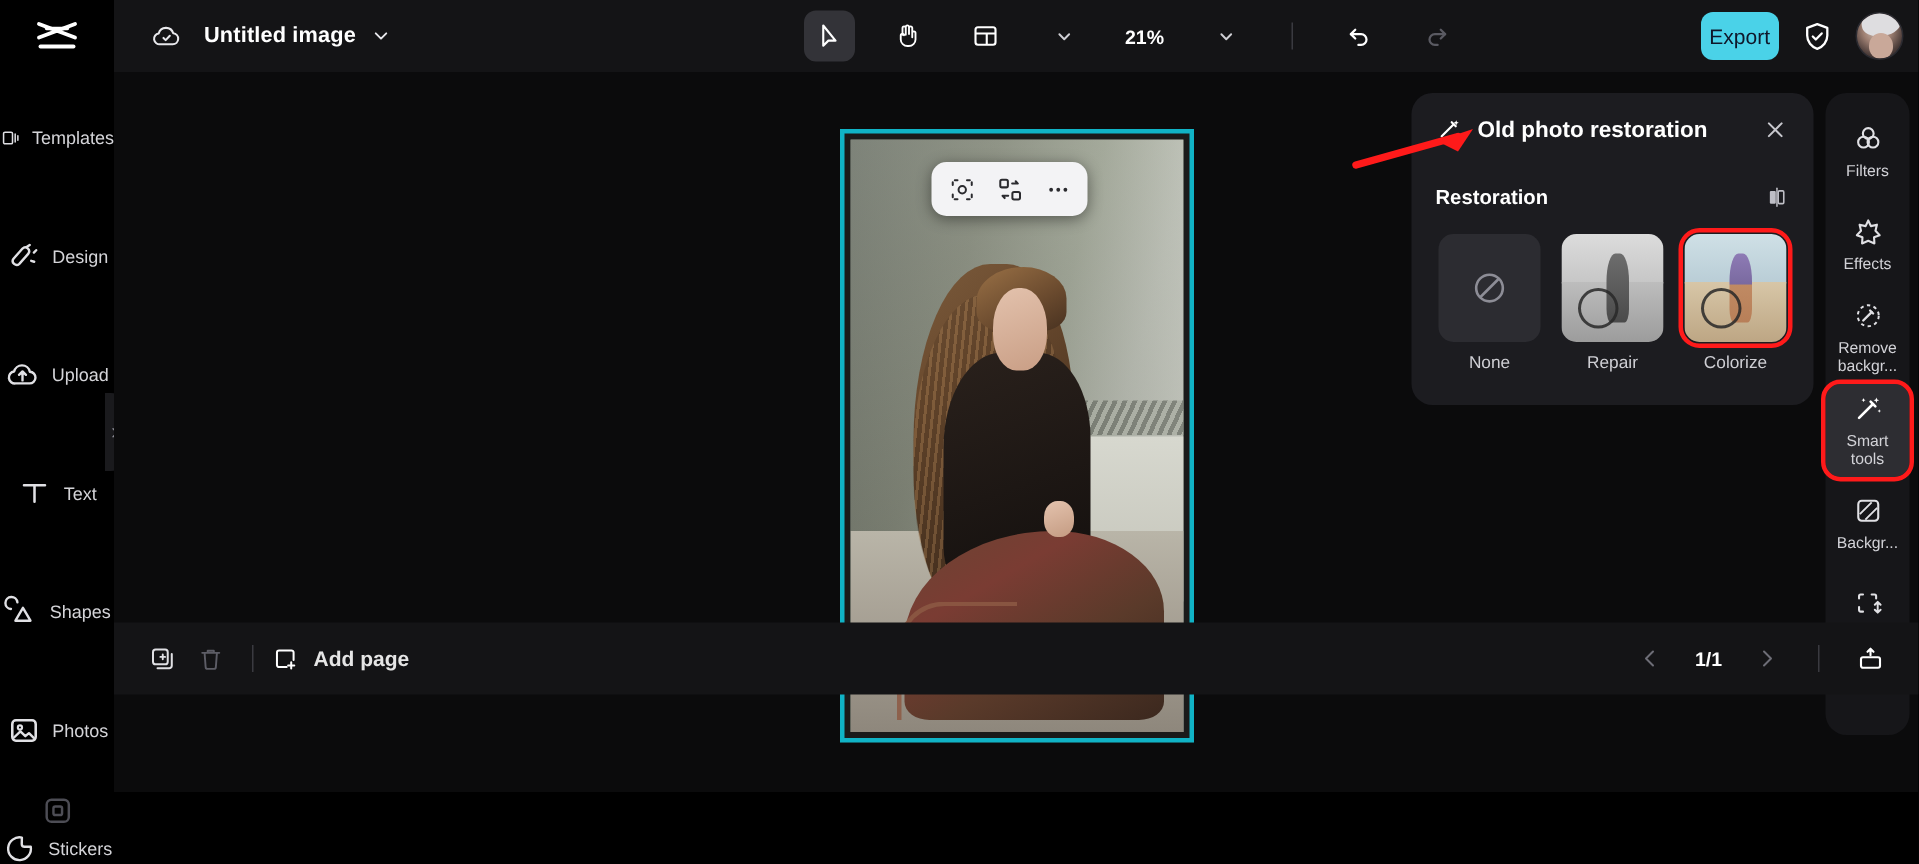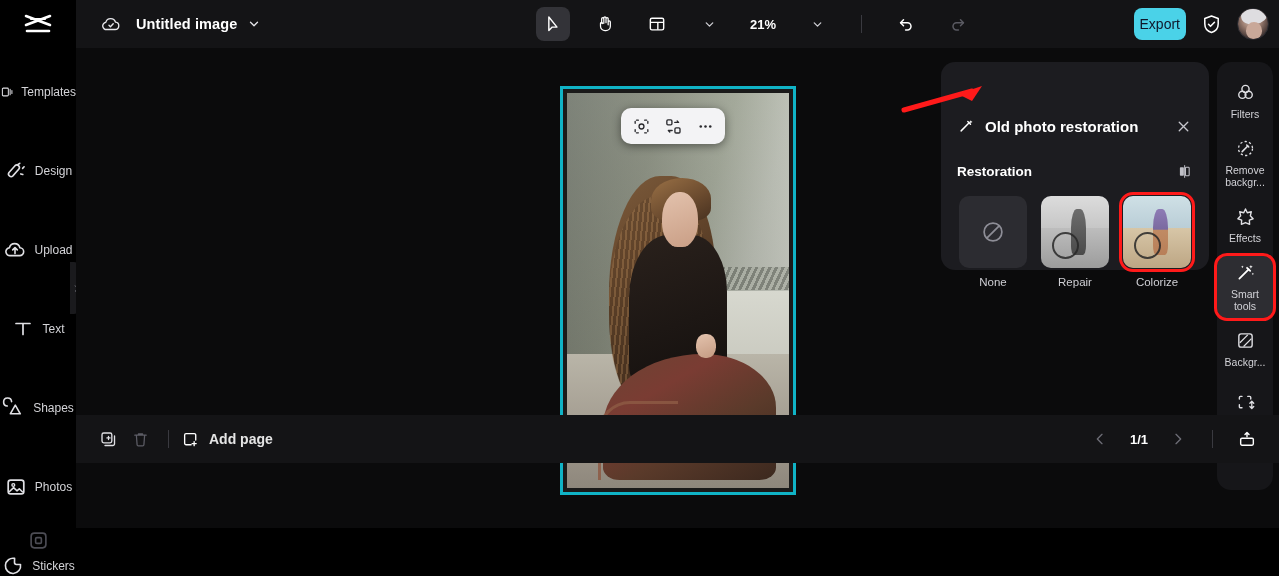--- a/index.html
+++ b/index.html
@@ -163,21 +163,21 @@
     position:absolute; left:58%; top:61%; width:9%; height:6%;
     border-radius: 45%; background: linear-gradient(160deg,#e4c3ae,#c49b82);
   }
 
   
   .rpanel {
     position:absolute; left:941px; top:62px; width:268px; height:208px;
     background:#1c1c20; border-radius:14px; z-index:5;
   }
   .rpanel-head {
-    height:48px; display:flex; align-items:center; padding: 0 14px 0 16px; margin-top: 40px;
+    height:48px; display:flex; align-items:center; padding: 0 14px 0 16px;
   }
   .rp-title { font-size:15px; font-weight:bold; color:#fff; margin-left:10px; flex:1; }
   .rp-close { cursor:pointer; width:24px; height:24px; display:flex; align-items:center; justify-content:center;}
   .rp-sec {
     display:flex; align-items:center; padding: 8px 16px 0 16px; height:34px;
   }
   .rp-sec-title { font-size:13.5px; font-weight:bold; color:#fff; flex:1; }
   .rp-opts { display:flex; gap:14px; padding: 12px 16px 0 18px; }
   .opt { width:68px; cursor:pointer; }
   .opt-thumb {
@@ -505,33 +505,33 @@
       <svg width="21" height="21" viewBox="0 0 24 24" fill="none">
         <circle cx="12" cy="8" r="4.1" stroke="#e0e0e4" stroke-width="1.6"></circle>
         <circle cx="8.4" cy="14.6" r="4.1" stroke="#e0e0e4" stroke-width="1.6"></circle>
         <circle cx="15.6" cy="14.6" r="4.1" stroke="#e0e0e4" stroke-width="1.6"></circle>
       </svg>
       <div class="dock-label">Filters</div>
     </div>
 
     <div class="dock-item">
       <svg width="21" height="21" viewBox="0 0 24 24" fill="none">
+        <path d="M12 3.4l2 4.3 4.6-1.1-1.1 4.6 3.2 3.4-4.3 1.6.3 4.7-4.7-2-4.7 2 .3-4.7-4.3-1.6 3.2-3.4-1.1-4.6L10 7.7z" stroke="#e0e0e4" stroke-width="1.6" stroke-linejoin="round"></path>
+      </svg>
+      <div class="dock-label">Effects</div>
+    </div>
+
+    <div class="dock-item">
+      <svg width="21" height="21" viewBox="0 0 24 24" fill="none">
         <circle cx="12" cy="12" r="8" stroke="#e0e0e4" stroke-width="1.5" stroke-dasharray="2.6 2.6"></circle>
         <path d="M8.2 15.6l6.4-6.4" stroke="#e0e0e4" stroke-width="1.8" stroke-linecap="round"></path>
         <path d="M13.4 8l2.3 2.3" stroke="#e0e0e4" stroke-width="1.8" stroke-linecap="round"></path>
       </svg>
       <div class="dock-label" style="white-space:pre-line">Remove
 backgr...</div>
-    </div>
-
-    <div class="dock-item">
-      <svg width="21" height="21" viewBox="0 0 24 24" fill="none">
-        <path d="M12 3.4l2 4.3 4.6-1.1-1.1 4.6 3.2 3.4-4.3 1.6.3 4.7-4.7-2-4.7 2 .3-4.7-4.3-1.6 3.2-3.4-1.1-4.6L10 7.7z" stroke="#e0e0e4" stroke-width="1.6" stroke-linejoin="round"></path>
-      </svg>
-      <div class="dock-label">Effects</div>
     </div>
 
 
     <div class="dock-item highlight">
       <svg width="21" height="21" viewBox="0 0 24 24" fill="none">
         <path d="M5 19L15.6 8.4" stroke="#fff" stroke-width="2" stroke-linecap="round"></path>
         <path d="M13.8 6.6l3.6 3.6" stroke="#fff" stroke-width="2" stroke-linecap="round"></path>
         <path d="M18.2 3.4l.6 1.5 1.5.6-1.5.6-.6 1.5-.6-1.5-1.5-.6 1.5-.6z" fill="#fff"></path>
         <path d="M8.4 3.9l.45 1.1 1.1.45-1.1.45L8.4 7l-.45-1.1-1.1-.45 1.1-.45z" fill="#fff"></path>
         <path d="M20.4 12.3l.4.95.95.4-.95.4-.4.95-.4-.95-.95-.4.95-.4z" fill="#fff"></path>

